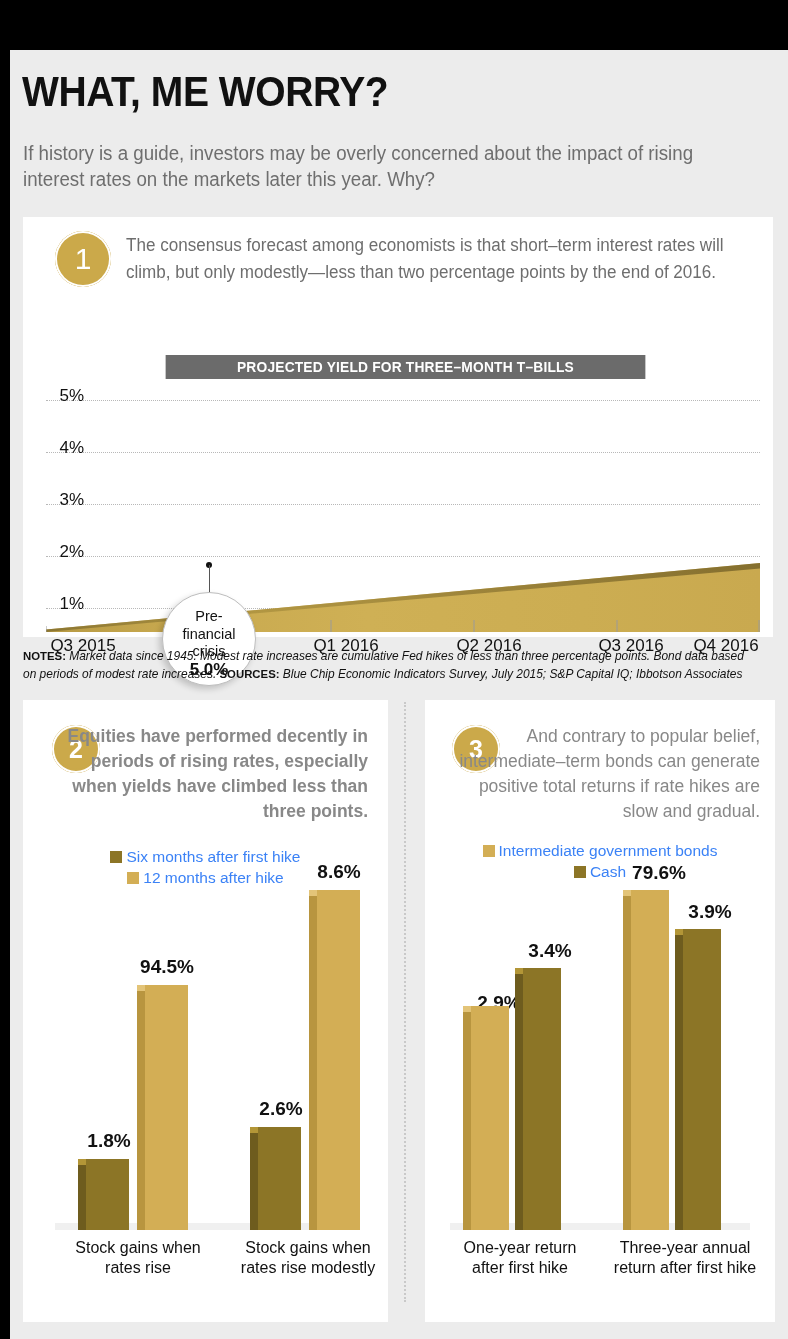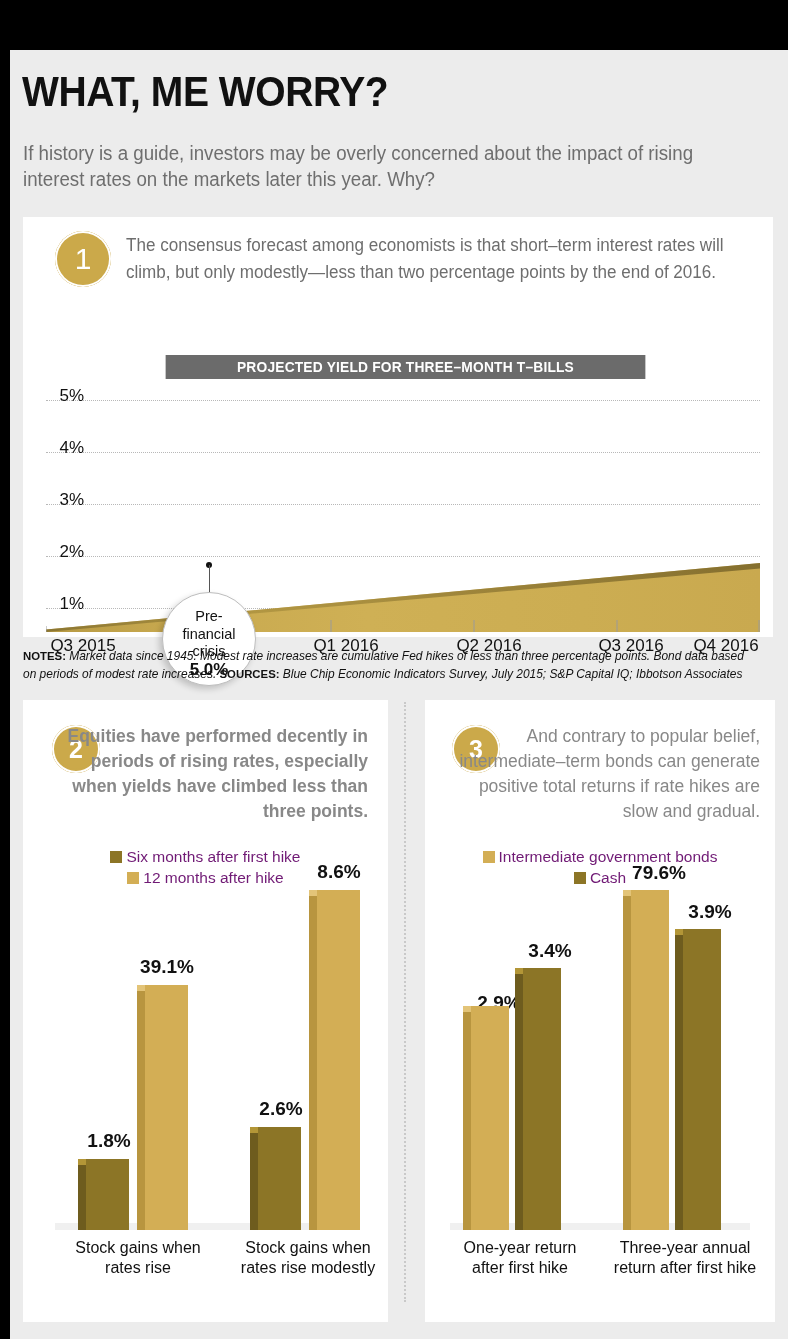--- a/index.html
+++ b/index.html
@@ -109,21 +109,21 @@
     font-size: 25px; line-height: 48px; font-weight: 700; }
   .badge.b3 { left: 27px; top: 25px; width: 48px; height: 48px;
     font-size: 25px; line-height: 48px; font-weight: 700; }
   .phead {
     position: absolute; top: 24px; font-size: 17.5px; line-height: 25px;
     color: #888; text-align: right;
   }
   .panel2 .phead { left: 20px; width: 325px; font-weight: bold; }
   .panel3 .phead { left: 15px; width: 320px; }
 
-  .legend { position: absolute; width: 100%; text-align: center; font-size: 15.5px; color: #701a75; }
+  .legend { position: absolute; width: 100%; text-align: center; font-size: 15.5px; color: #3b82f6; }
   .legend .row { line-height: 21px; white-space: nowrap; }
   .sw { display: inline-block; width: 12px; height: 12px; vertical-align: -1px; margin-right: 4px; }
 
   .bars { position: absolute; left: 0; width: 100%; }
   .group { position: absolute; bottom: 0; }
   .bar { position: absolute; bottom: 0; }
   .bar .face { position: absolute; left: 8px; right: 0; top: 0; bottom: 0; }
   .bar .side { position: absolute; left: 0; width: 8px; top: 6px; bottom: 0; }
   .bar .top  { position: absolute; left: 0; right: 0; top: 0; height: 6px; }
   .blabel {
@@ -231,21 +231,21 @@
       <div class="bars" style="top:190px; height:340px;">
         <div class="baseline" style="left:32px; width:305px; bottom:0;"></div>
 
         <div class="group" style="left:55px; width:115px; height:340px;">
           <div class="blabel" style="left:-29px; bottom:78px;">1.8%</div>
           <div class="bar" style="left:0px; width:51px; height:71px;">
             <div class="top" style="background:#b39637;"></div>
             <div class="side" style="background:#6e5c1e;"></div>
             <div class="face" style="background:#8c7526;"></div>
           </div>
-          <div class="blabel" style="left:29px; bottom:252px;">39.1%</div>
+          <div class="blabel" style="left:29px; bottom:252px;">94.5%</div>
           <div class="bar" style="left:59px; width:51px; height:245px;">
             <div class="top" style="background:#e3c478;"></div>
             <div class="side" style="background:#b8953f;"></div>
             <div class="face" style="background:#d3ae55;"></div>
           </div>
         </div>
 
         <div class="group" style="left:227px; width:115px; height:340px;">
           <div class="blabel" style="left:-29px; bottom:110px;">2.6%</div>
           <div class="bar" style="left:0px; width:51px; height:103px;">
@@ -263,21 +263,21 @@
       </div>
 
       <div class="catlab" style="left:45px; width:140px; top:538px;">Stock gains when rates rise</div>
       <div class="catlab" style="left:215px; width:140px; top:538px;">Stock gains when rates rise modestly</div>
     </section>
 
     <section class="panel3">
       <div class="badge b3">3</div>
       <div class="phead">And contrary to popular belief, intermediate–term bonds can generate positive total returns if rate hikes are slow and gradual.</div>
 
-      <div class="legend" style="top:146px;">
+      <div class="legend" style="top:140px;">
         <div class="row">
           <span class="sw" style="background:#d3ae55;"></span><span>Intermediate government bonds</span>
         </div>
         <div class="row">
           <span class="sw" style="background:#8c7526;"></span><span>Cash</span>
         </div>
       </div>
 
       <div class="bars" style="top:190px; height:340px;">
         <div class="baseline" style="left:25px; width:300px; bottom:0;"></div>

